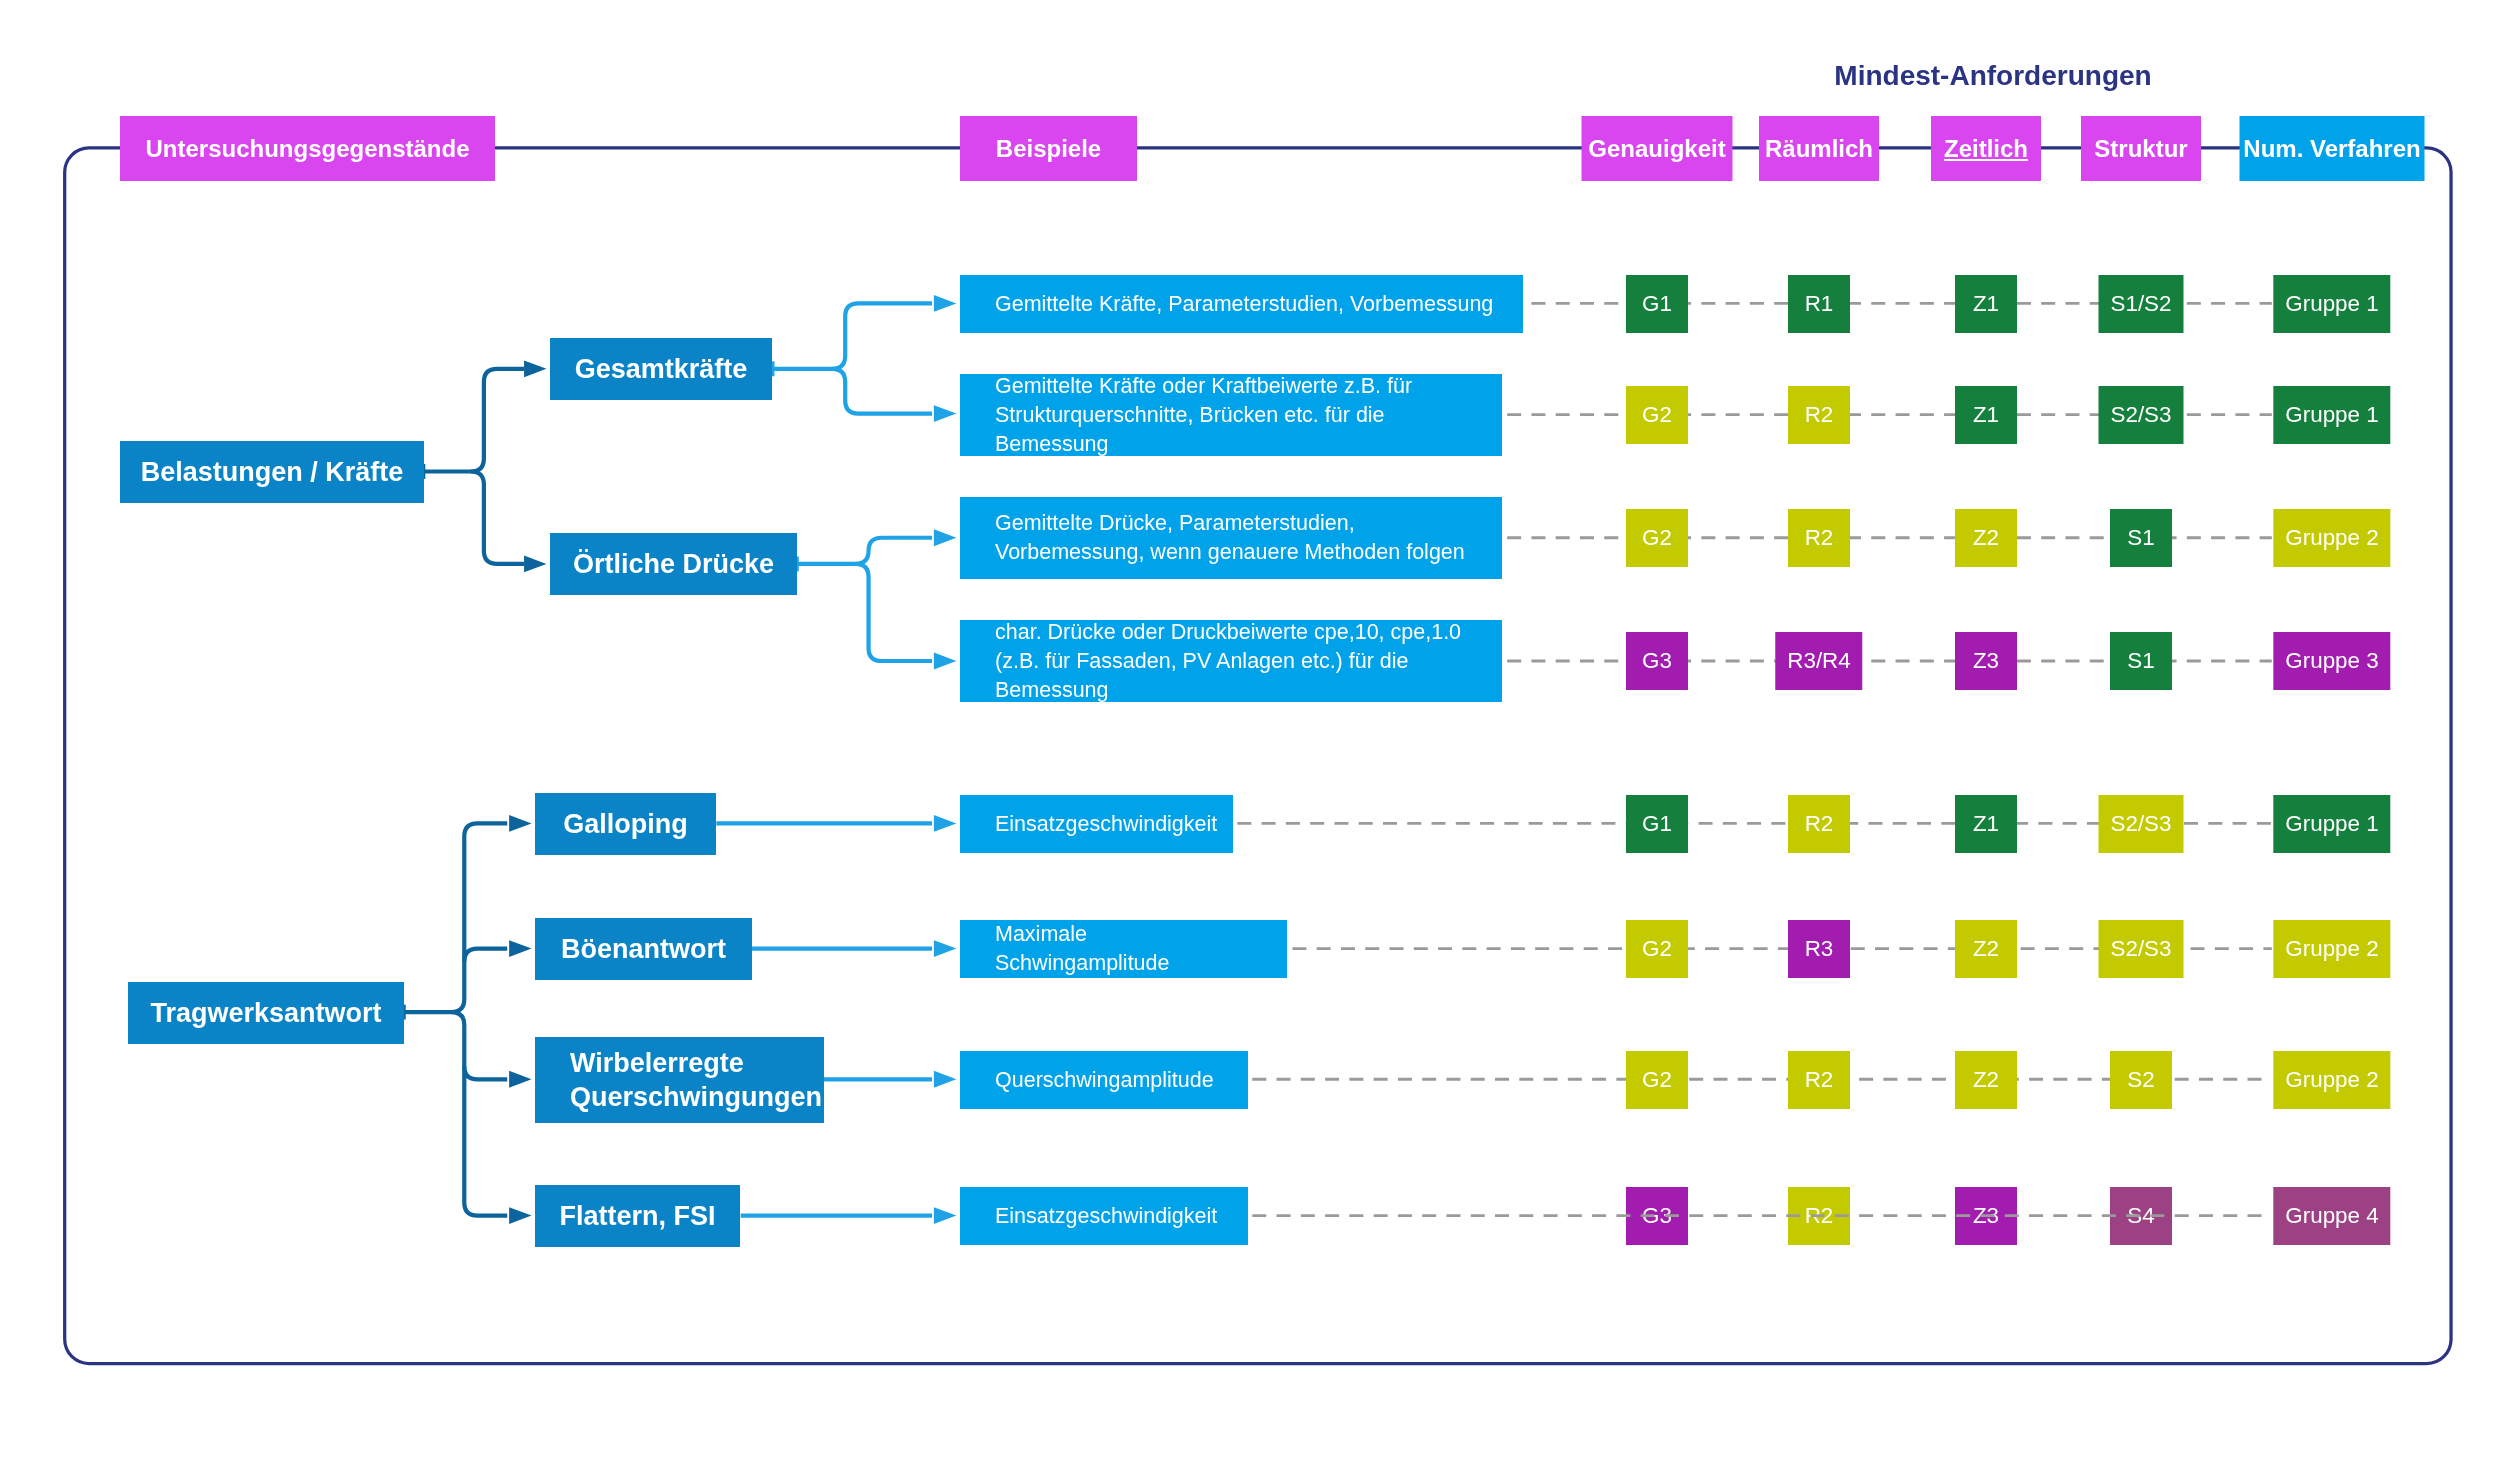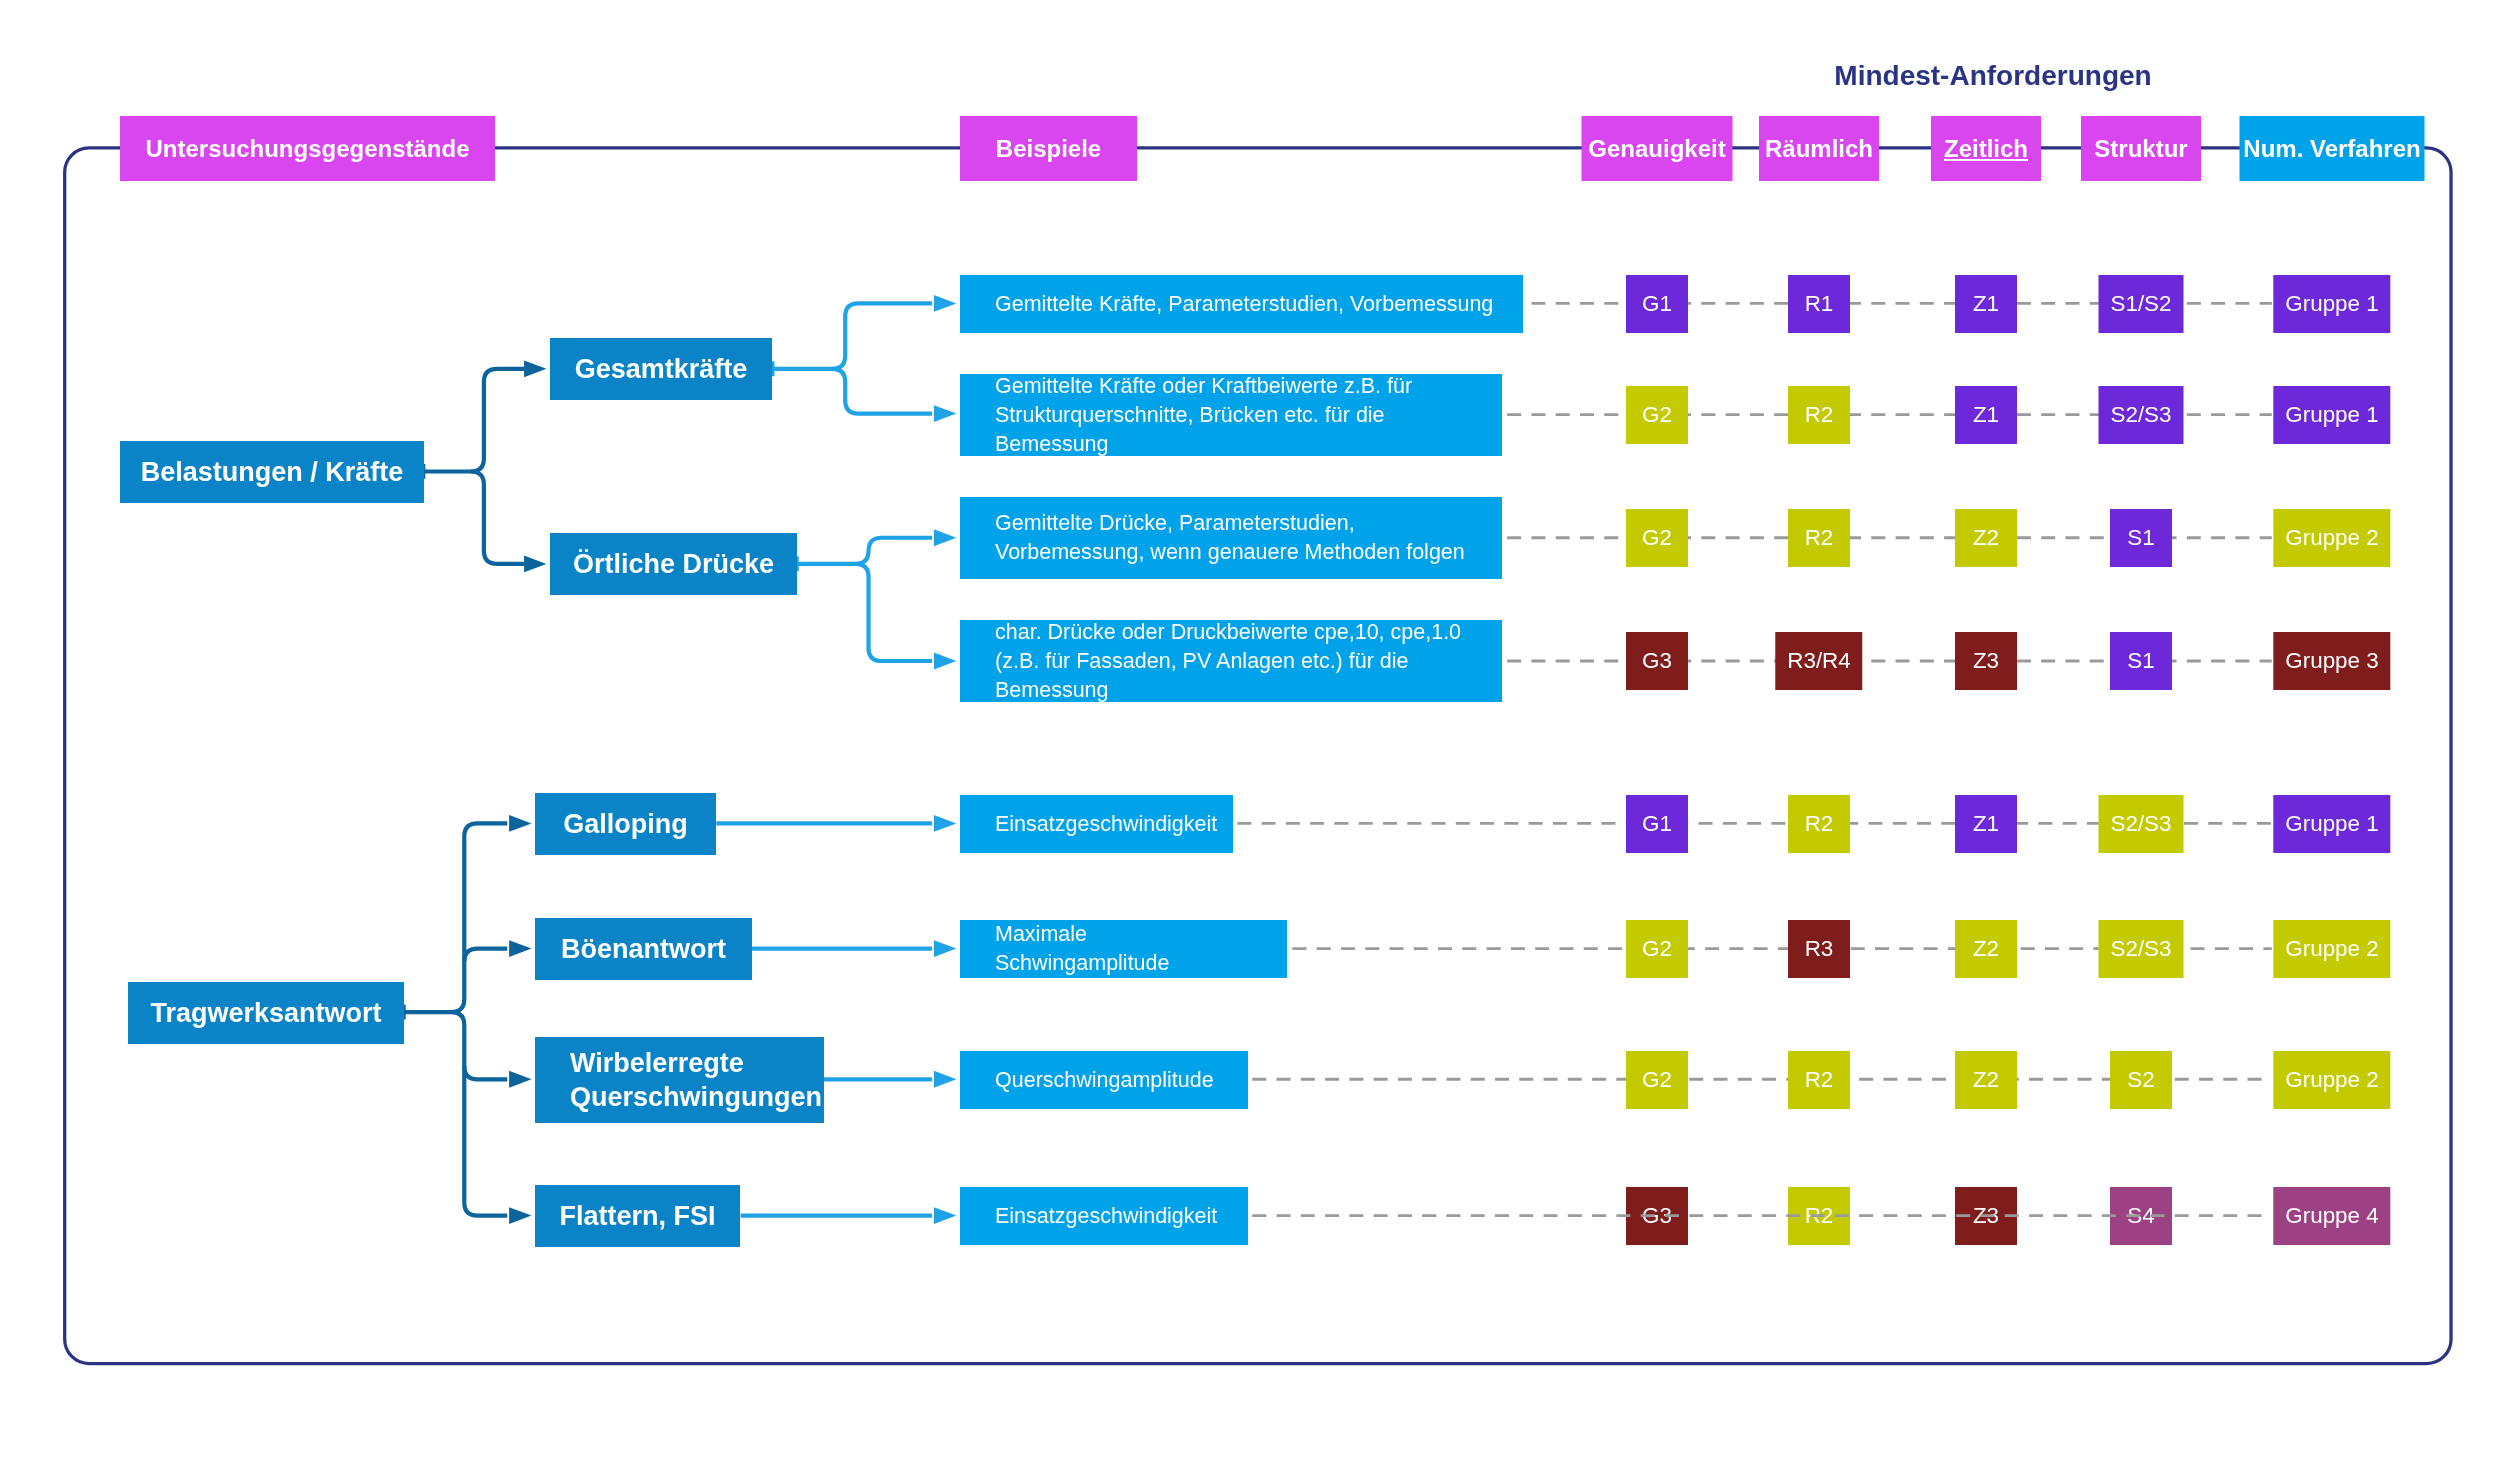--- a/index.html
+++ b/index.html
@@ -22,23 +22,23 @@
   .node.leftpad{justify-content:flex-start;padding-left:35px;padding-right:18.7px;text-align:left;}
   
   .ex{background:#00a2e9;font-size:21.5px;line-height:29px;z-index:1;
       padding-left:35px;padding-right:26px;text-align:left;}
   
   .tag{position:absolute;transform:translate(-50%,-50%);display:inline-flex;
        align-items:center;justify-content:center;min-width:62px;height:58px;
        padding:0 12px;box-sizing:border-box;color:#fff;font-size:22.4px;
        white-space:nowrap;z-index:2;}
   .tag.grp{min-width:116px;}
-  .c-teal{background:#6d28d9;}
+  .c-teal{background:#15803d;}
   .c-olive{background:#c4ca00;}
-  .c-cyan{background:#7f1d1d;}
+  .c-cyan{background:#a21caf;}
   .c-purple{background:#9c4183;}
   .col-g{left:1657px}.col-r{left:1819px}.col-z{left:1986px}.col-s{left:2141px}.col-gr{left:2332px}
   .row-1{top:304px}.row-2{top:415px}.row-3{top:538px}.row-4{top:661px}
   .row-5{top:824px}.row-6{top:949px}.row-7{top:1080px}.row-8{top:1216px}
 </style>
 </head>
 <body>
 
 <div class="canvas">
 

